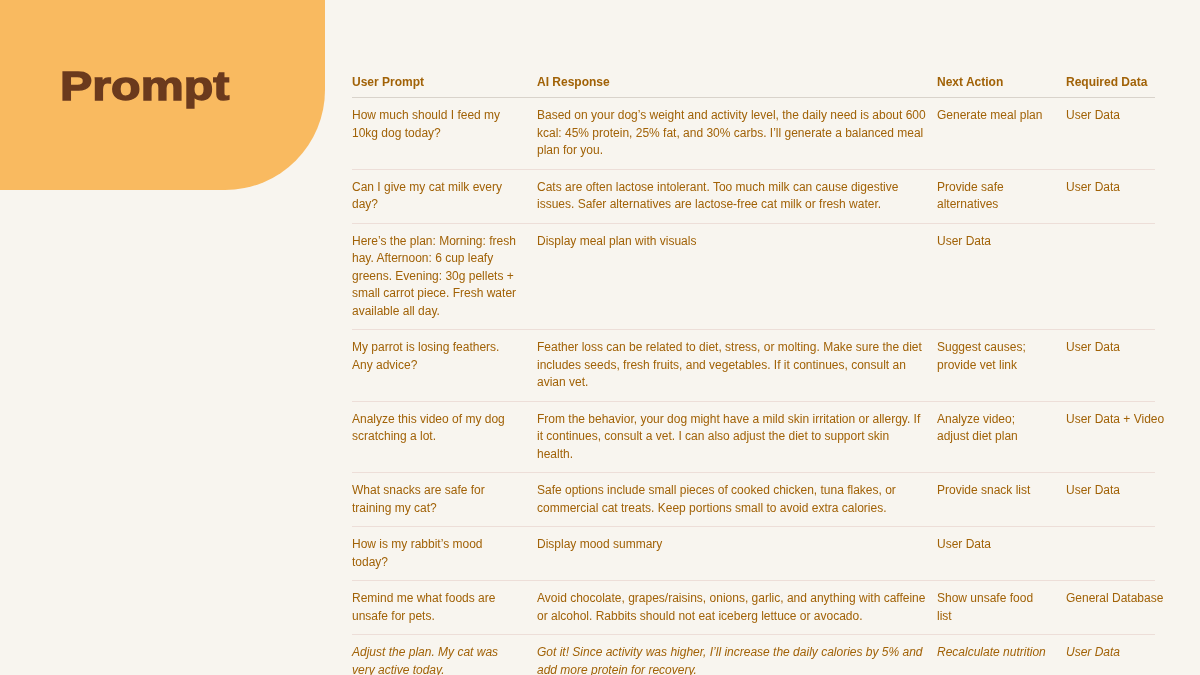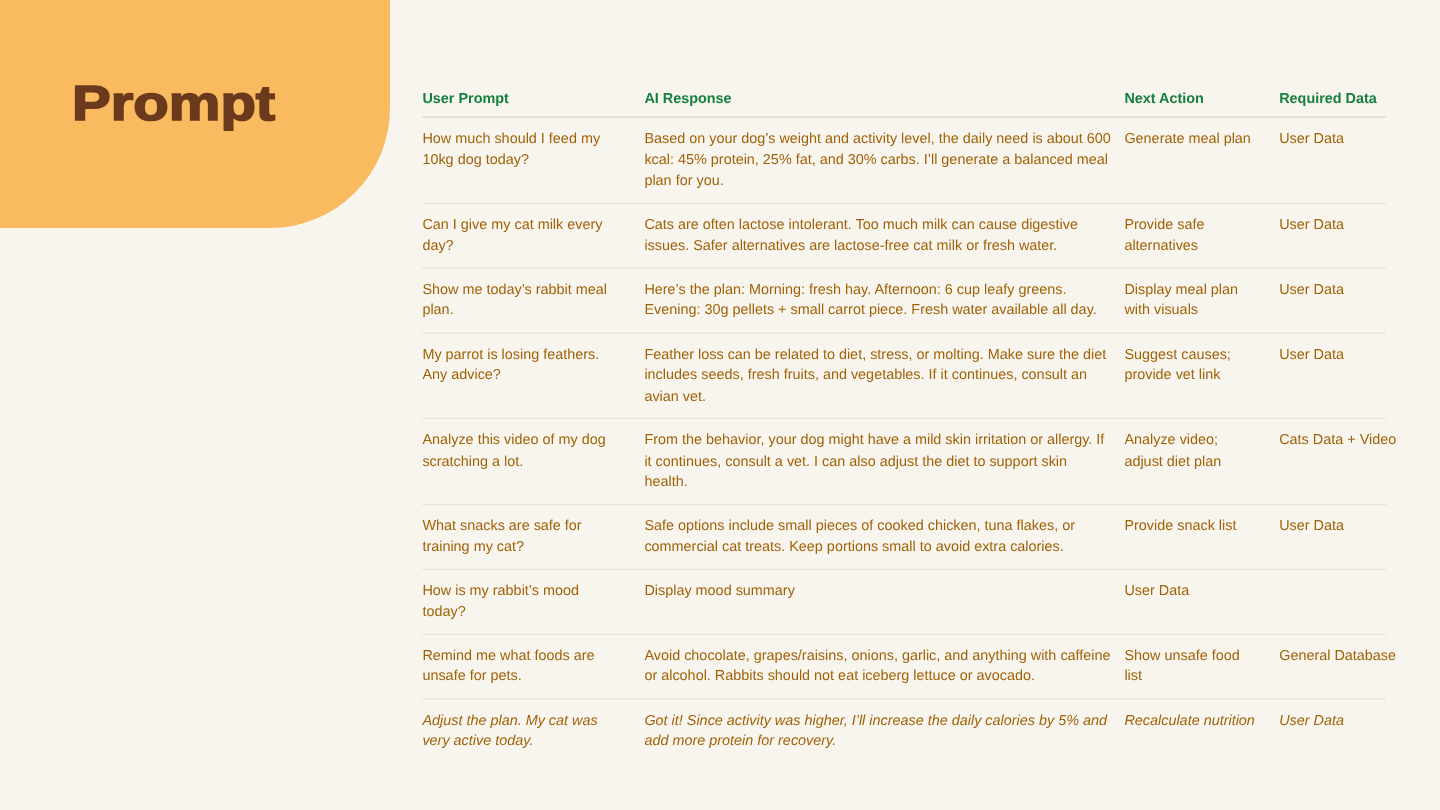--- a/index.html
+++ b/index.html
@@ -52,21 +52,21 @@
     grid-template-columns: 185px 400px 129px 1fr;
   }
   .thead {
     padding-bottom: 7px;
     border-bottom: 1px solid #d9d3cb;
   }
   .th {
     font-size: 12px;
     font-weight: 700;
     line-height: 16px;
-    color: #15803d;
+    color: #a16207;
   }
   .tr {
     padding: 9px 0;
     border-bottom: 1px solid #edded8;
   }
   .tr:last-child {
     border-bottom: none;
     font-style: italic;
   }
   .td {
@@ -101,38 +101,37 @@
   </div>
 
   <div class="tr">
     <div class="td c0">Can I give my cat milk every day?</div>
     <div class="td c1">Cats are often lactose intolerant. Too much milk can cause digestive issues. Safer alternatives are lactose-free cat milk or fresh water.</div>
     <div class="td c2">Provide safe alternatives</div>
     <div class="td c3">User Data</div>
   </div>
 
   <div class="tr">
-    <div class="td c0">Show me today’s rabbit meal plan.</div>
     <div class="td c1">Here’s the plan: Morning: fresh hay. Afternoon: 6 cup leafy greens. Evening: 30g pellets + small carrot piece. Fresh water available all day.</div>
     <div class="td c2">Display meal plan with visuals</div>
     <div class="td c3">User Data</div>
   </div>
 
   <div class="tr">
     <div class="td c0">My parrot is losing feathers. Any advice?</div>
     <div class="td c1">Feather loss can be related to diet, stress, or molting. Make sure the diet includes seeds, fresh fruits, and vegetables. If it continues, consult an avian vet.</div>
     <div class="td c2">Suggest causes; provide vet link</div>
     <div class="td c3">User Data</div>
   </div>
 
   <div class="tr">
     <div class="td c0">Analyze this video of my dog scratching a lot.</div>
     <div class="td c1">From the behavior, your dog might have a mild skin irritation or allergy. If it continues, consult a vet. I can also adjust the diet to support skin health.</div>
     <div class="td c2">Analyze video; adjust diet plan</div>
-    <div class="td c3">Cats Data + Video</div>
+    <div class="td c3">User Data + Video</div>
   </div>
 
   <div class="tr">
     <div class="td c0">What snacks are safe for training my cat?</div>
     <div class="td c1">Safe options include small pieces of cooked chicken, tuna flakes, or commercial cat treats. Keep portions small to avoid extra calories.</div>
     <div class="td c2">Provide snack list</div>
     <div class="td c3">User Data</div>
   </div>
 
   <div class="tr">

